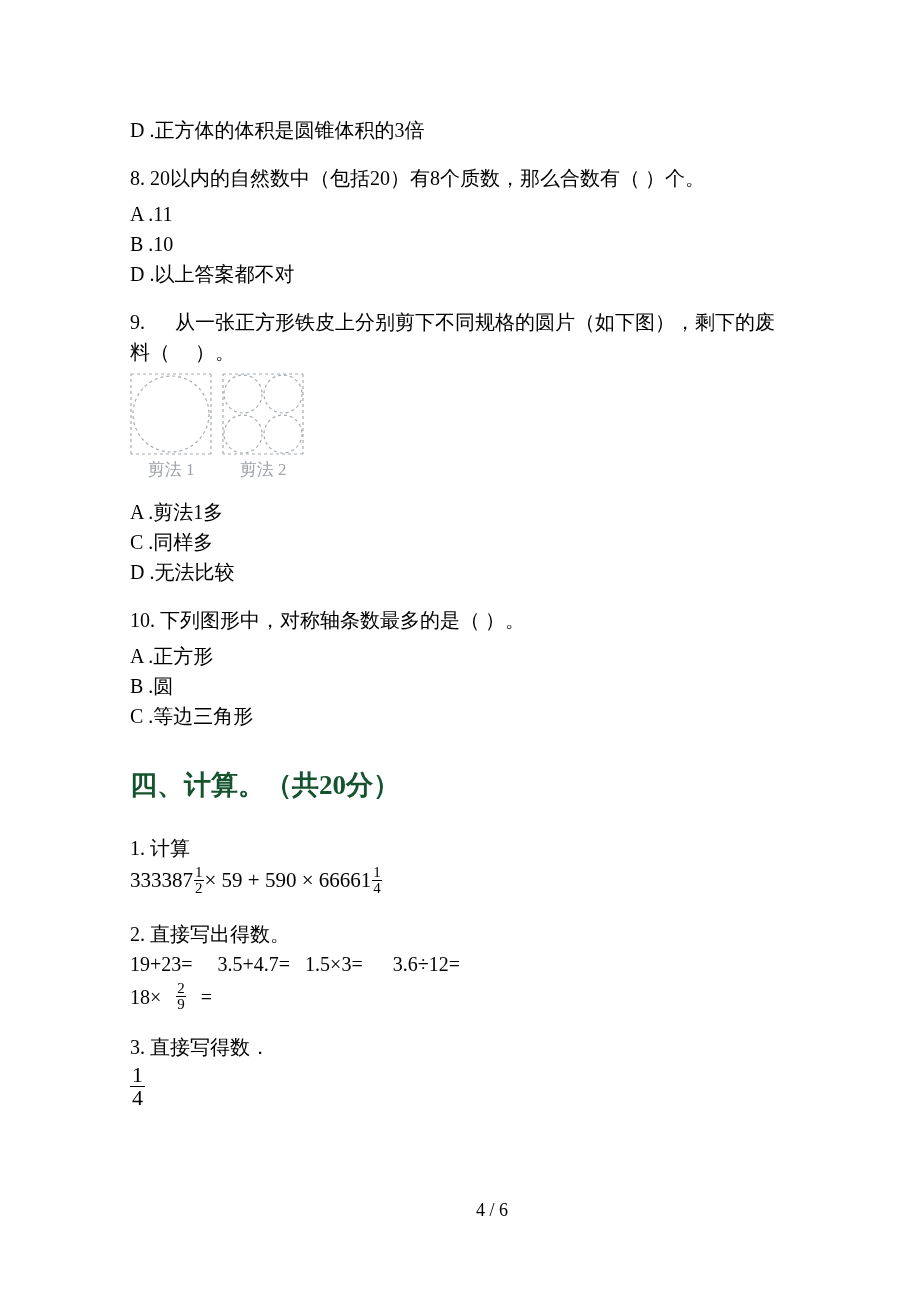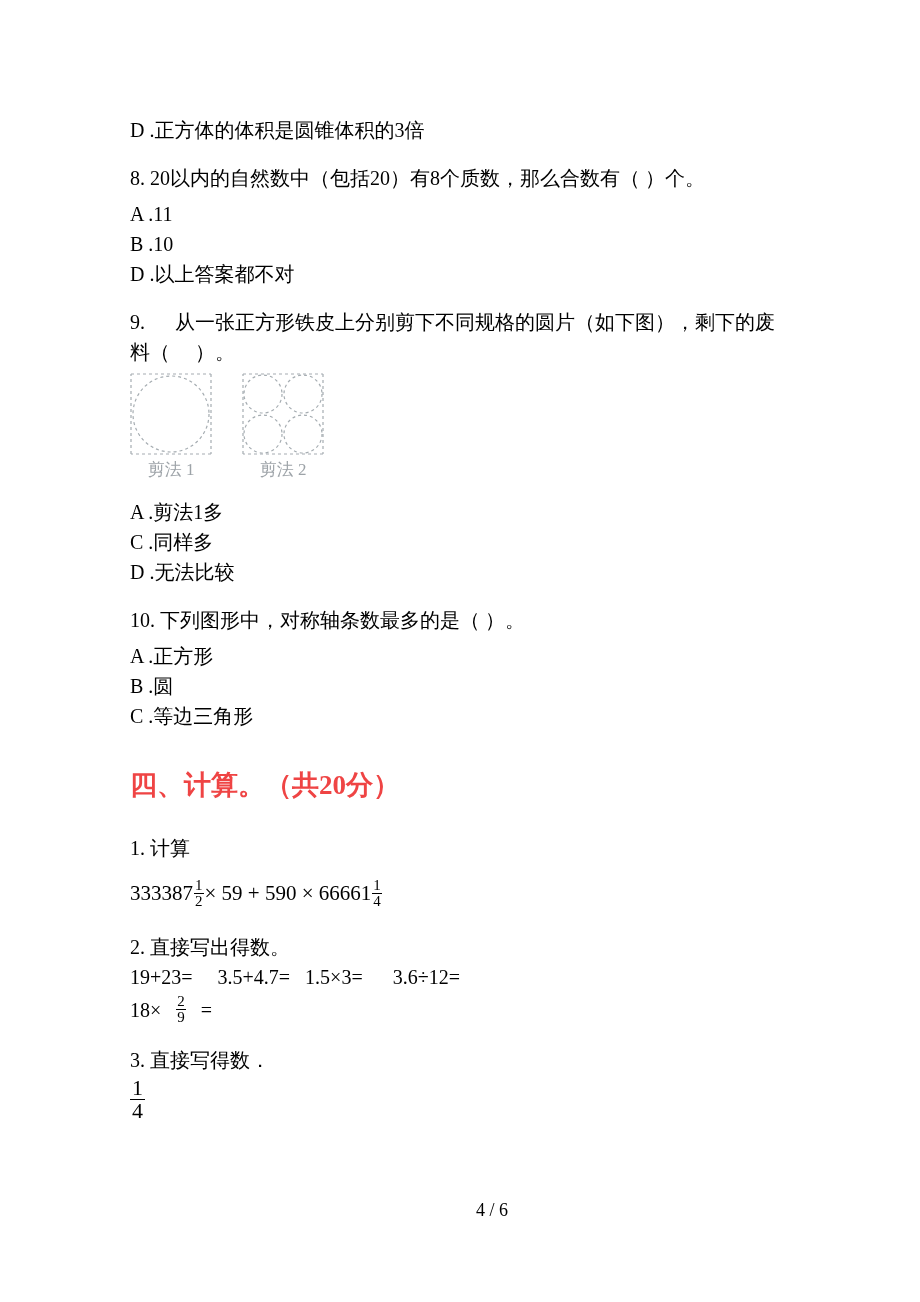--- a/index.html
+++ b/index.html
@@ -12,29 +12,29 @@
       line-height: 1.5;
       color: #000000;
       position: relative;
       padding: 115px 130px 0 130px;
     }
     .question-block { margin-bottom: 18px; }
     .option-line { line-height: 1.5; }
     .options-group { line-height: 1.5; }
     .para { margin-top: 18px; margin-bottom: 6px; }
     .section-title {
-      color: #ef4444;
+      color: #14532d;
       font-size: 27px;
       font-weight: bold;
       margin-top: 34px;
       margin-bottom: 28px;
     }
     .figure-row {
       display: flex;
-      gap: 30px;
+      gap: 10px;
       margin: 6px 0 4px 0;
     }
     .figure-item {
       display: flex;
       flex-direction: column;
       align-items: center;
     }
     .figure-caption {
       color: #9da3a8;
       font-size: 17px;
@@ -134,21 +134,21 @@
     <div class="option-line">A .正方形</div>
     <div class="option-line">B .圆</div>
     <div class="option-line">C .等边三角形</div>
   </div>
 </div>
 
 <div class="section-title">四、计算。（共20分）</div>
 
 <div class="question-block">
   <div>1.  计算</div>
-  <div class="expr-wrap" style="margin-top:15px;">
+  <div class="expr-wrap" style="margin-top:2px;">
     <span class="txt">333387</span>
     <span class="frac">
       <span class="num">1</span>
       <span class="den">2</span>
     </span>
     <span class="txt"> × 59 + 590 × 66661</span>
     <span class="frac">
       <span class="num">1</span>
       <span class="den">4</span>
     </span>

